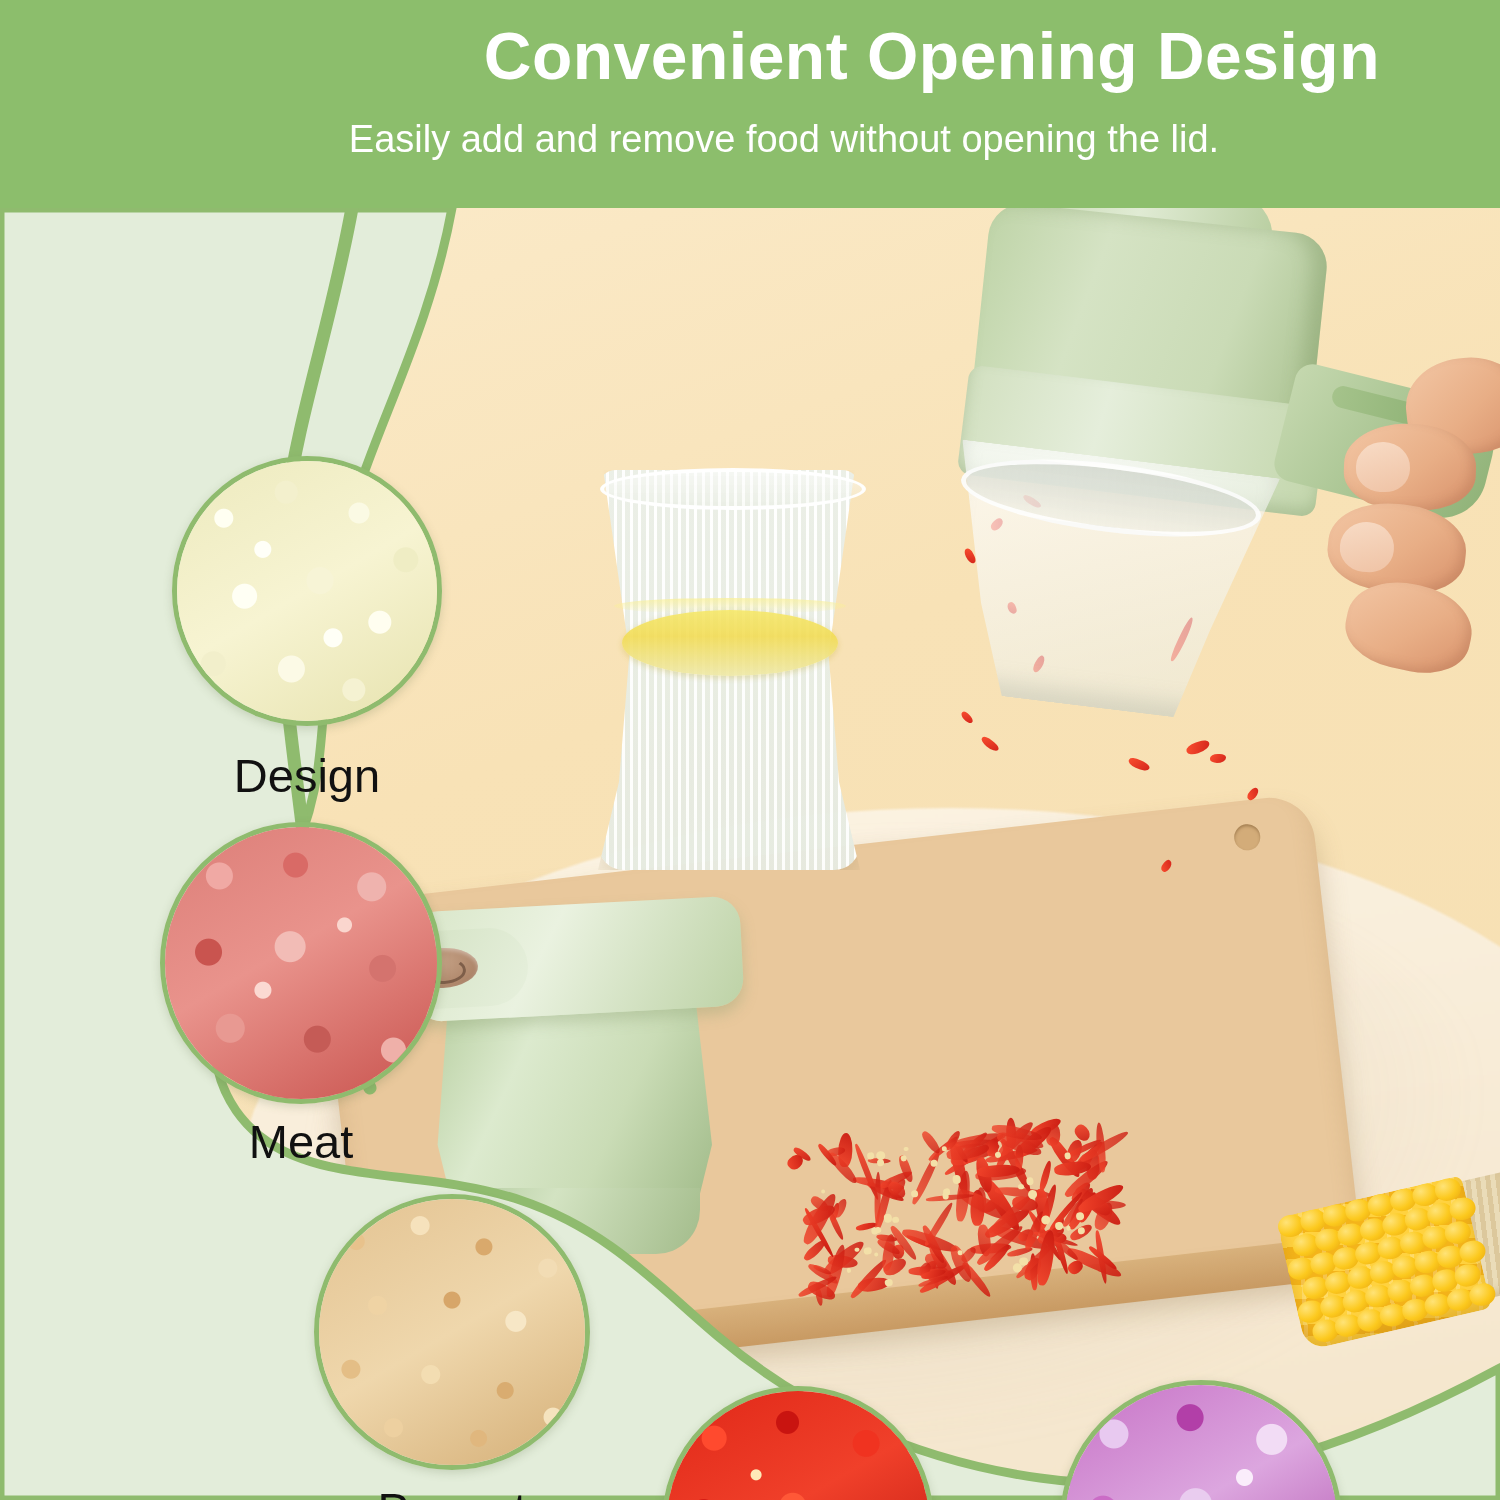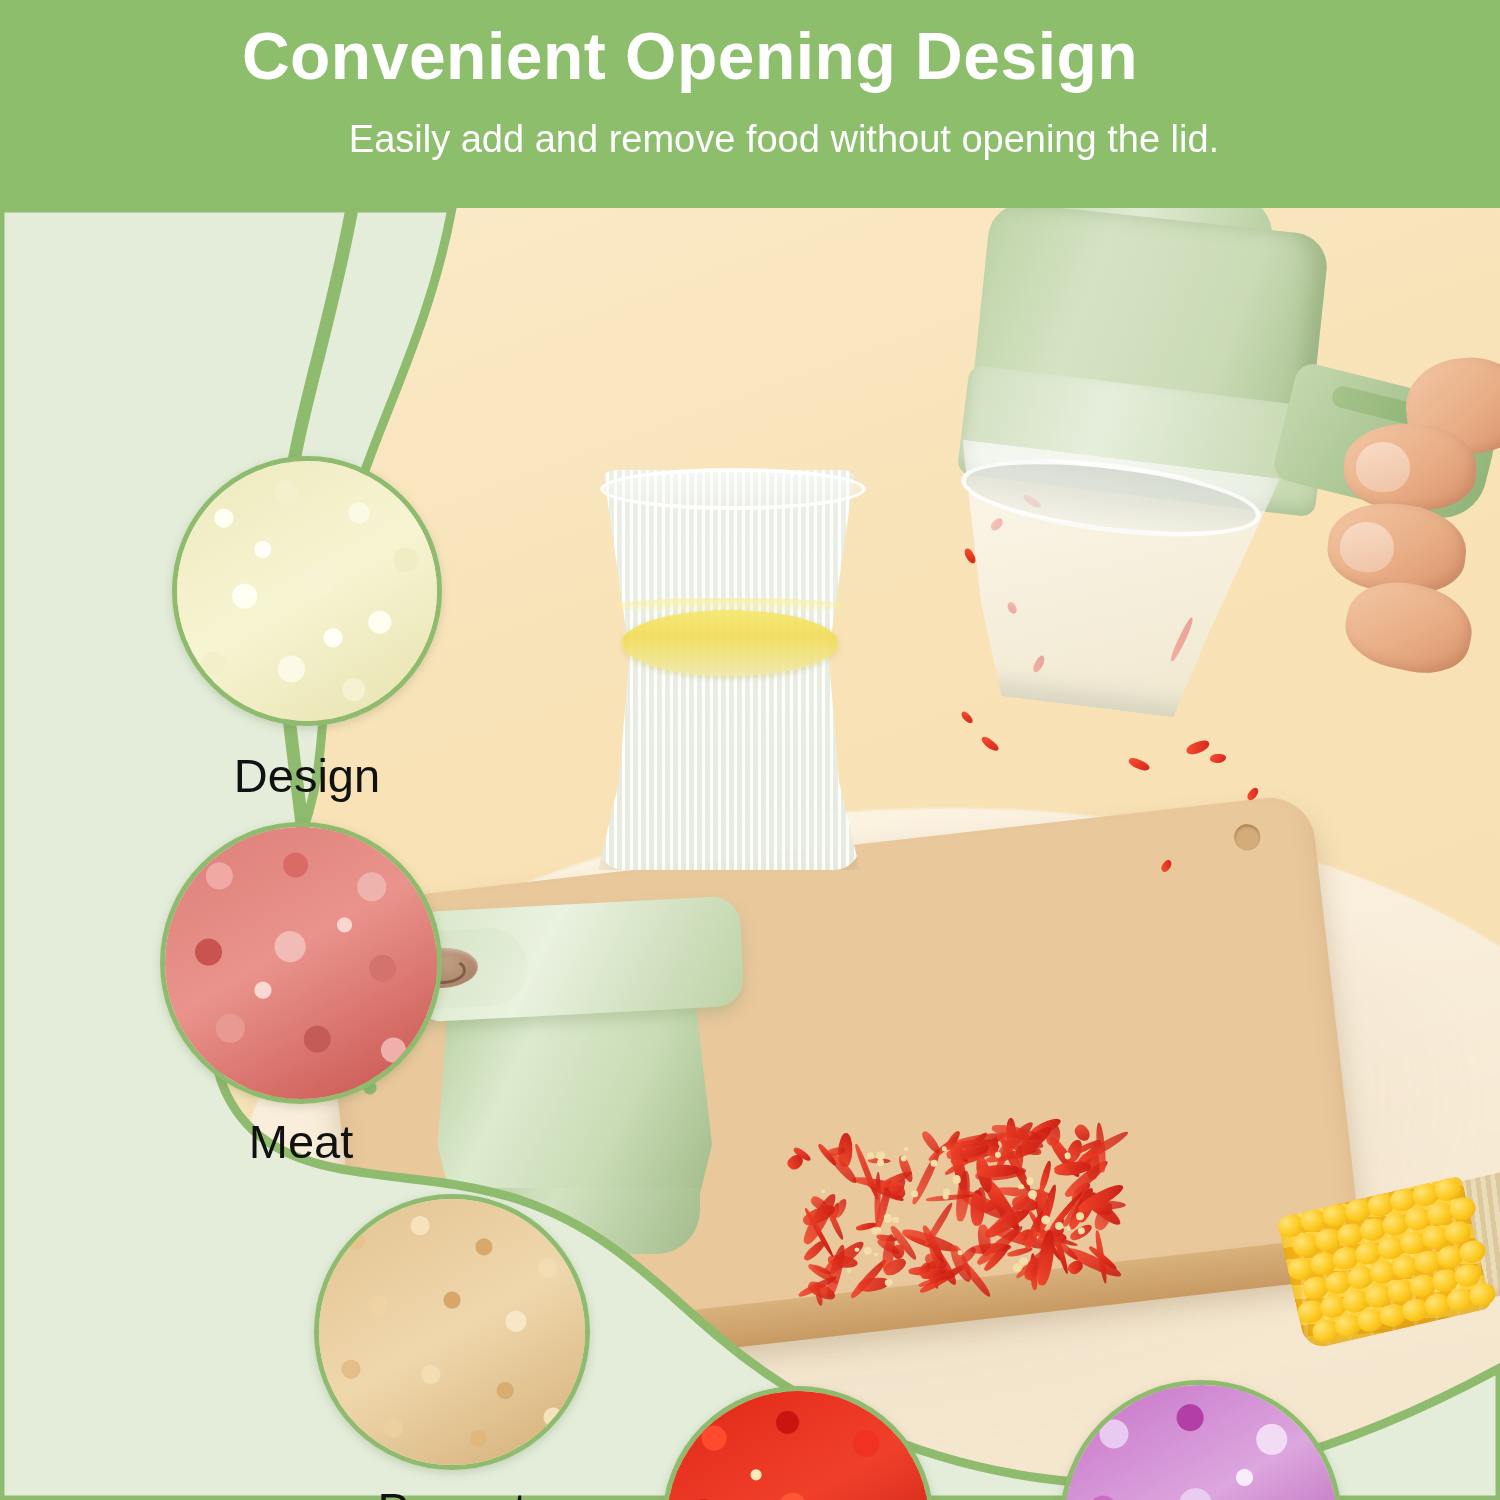--- a/index.html
+++ b/index.html
@@ -8,21 +8,21 @@
     font-family:"Liberation Sans","DejaVu Sans",sans-serif;
     background:#F7E3BC;
   }
 
   
   .banner{
     position:absolute;left:0;top:0;width:1500px;height:208px;
     background:#8CBE6C;z-index:60;
   }
   .banner-title{
-    position:absolute;left:0;top:22px;width:1380px;text-align:center;
+    position:absolute;left:0;top:22px;width:1380px;text-align:right;
     color:#ffffff;font-size:66px;font-weight:700;letter-spacing:.5px;
     line-height:1.05;white-space:nowrap;
   }
   .banner-sub{
     position:absolute;left:0;top:118px;width:1500px;text-align:center;
     color:#ffffff;font-size:38px;font-weight:400;white-space:nowrap;padding-left:34px;
   }
 
   
   .stage{position:absolute;left:0;top:208px;width:1500px;height:1292px;overflow:hidden;}

